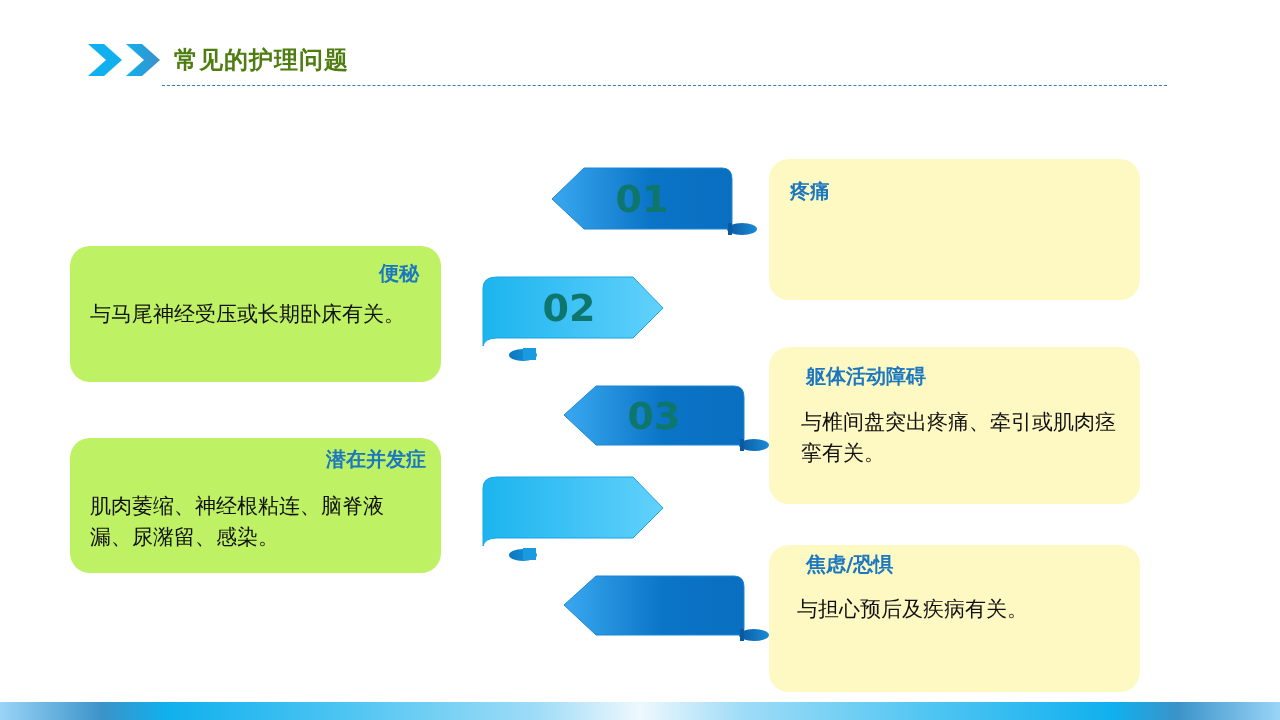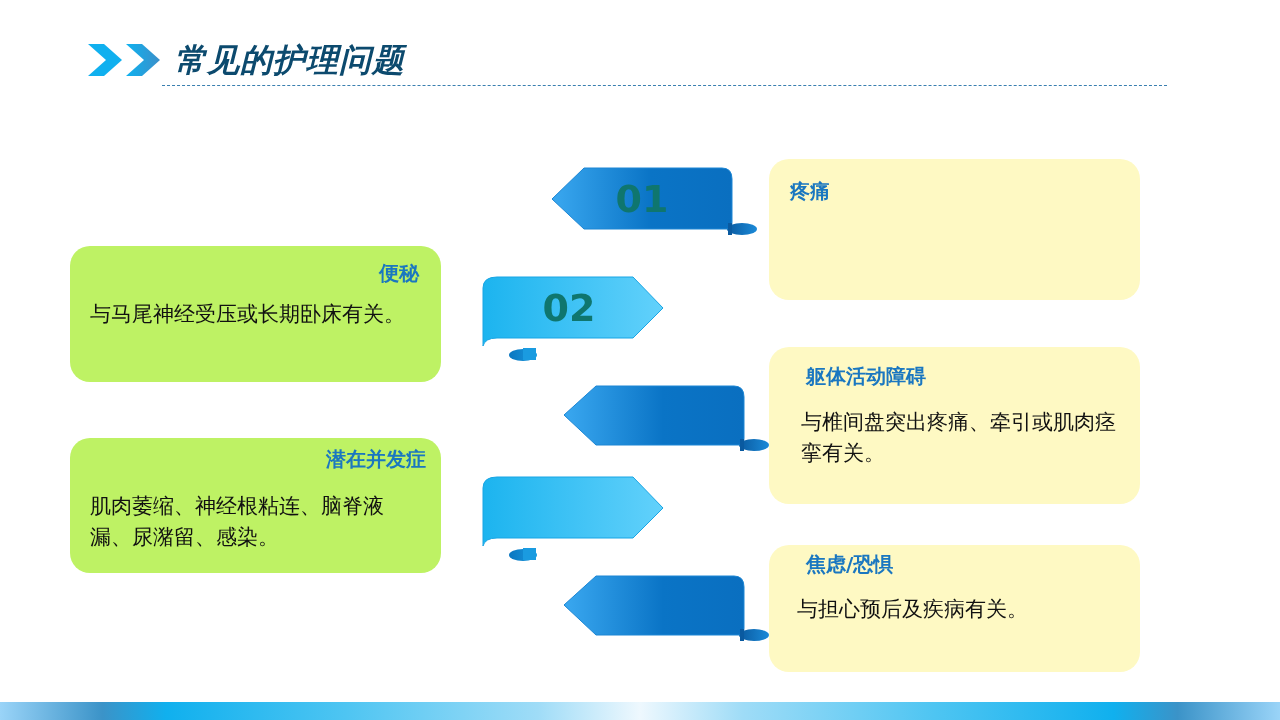--- a/index.html
+++ b/index.html
@@ -1,20 +1,20 @@
 <!DOCTYPE html>
 <html><head>
 <meta charset="utf-8">
 <style>
   * { margin: 0; padding: 0; box-sizing: border-box; }
   html, body { width: 1280px; height: 720px; overflow: hidden; background: #ffffff; }
   body { position: relative; font-family: "DejaVu Sans", "Liberation Sans", sans-serif; }
 
   .header-chevrons { position: absolute; left: 88px; top: 40px; width: 80px; height: 40px; }
-  .page-title { position: absolute; left: 174px; top: 38px; font-size: 32px; font-weight: bold; color: #0c4a6e; letter-spacing: 1px; line-height: 44px; font-style: italic; }
+  .page-title { position: absolute; left: 174px; top: 38px; font-size: 24px; font-weight: bold; color: #4d7c0f; letter-spacing: 1px; line-height: 44px; }
   .title-rule { position: absolute; left: 162px; top: 85px; width: 1005px; border-top: 1.5px dashed #3a7fb0; }
 
   .card { position: absolute; background: #fef9c3; border-radius: 20px; }
   .card.left { background: #bef264; }
   .card-title { position: absolute; font-size: 20px; font-weight: bold; color: #1a77c0; white-space: nowrap; }
   .card-body { position: absolute; font-size: 21px; color: #111; line-height: 31px; }
 
   .tag { position: absolute; }
   .tag svg { position: absolute; left: 0; top: 0; overflow: visible; }
   .tag-num { position: absolute; font-size: 38px; font-weight: bold; color: #0f766e; text-align: center; line-height: 40px; }
@@ -96,20 +96,21 @@
       </linearGradient>
       <linearGradient id="gdt3" x1="0" y1="0" x2="1" y2="0">
         <stop offset="0" stop-color="#0a5aa0"></stop>
           <stop offset="1" stop-color="#1b8ad8"></stop>
       </linearGradient>
     </defs>
     <ellipse cx="190" cy="60" rx="15" ry="6" fill="url(#gdt3)"></ellipse>
     <path d="M0,30 L32,1 L170,1 Q180,1 180,12 L180,53 Q180,60 176,60 L32,60 Z" fill="url(#gd3)" stroke="#1c86d4" stroke-width="1"></path>
     <rect x="176" y="54" width="4" height="12" fill="#0a5aa0"></rect>
   </svg>
+  <div class="tag-num" style="left:40px; top:11px; width:100px;">03</div>
 </div>
 <div class="card" style="left:769px; top:347px; width:371px; height:157px;">
   <div class="card-title" style="left:37px; top:16px;">躯体活动障碍</div>
   <div class="card-body" style="left:32px; top:60px; width:320px;">与椎间盘突出疼痛、牵引或肌肉痉挛有关。</div>
 </div>
 
 <div class="card left" style="left:70px; top:438px; width:371px; height:135px;text-decoration:underline;">
   <div class="card-title" style="right:15px; top:8px;">潜在并发症</div>
   <div class="card-body" style="left:20px; top:53px; width:330px;">肌肉萎缩、神经根粘连、脑脊液漏、尿潴留、感染。</div>
 </div>
@@ -142,18 +143,18 @@
       <linearGradient id="gdt5" x1="0" y1="0" x2="1" y2="0">
         <stop offset="0" stop-color="#0a5aa0"></stop>
           <stop offset="1" stop-color="#1b8ad8"></stop>
       </linearGradient>
     </defs>
     <ellipse cx="190" cy="60" rx="15" ry="6" fill="url(#gdt5)"></ellipse>
     <path d="M0,30 L32,1 L170,1 Q180,1 180,12 L180,53 Q180,60 176,60 L32,60 Z" fill="url(#gd5)" stroke="#1c86d4" stroke-width="1"></path>
     <rect x="176" y="54" width="4" height="12" fill="#0a5aa0"></rect>
   </svg>
 </div>
-<div class="card" style="left:769px; top:545px; width:371px; height:127px;padding-left:23px;">
+<div class="card" style="left:769px; top:545px; width:371px; height:147px;padding-left:23px;">
   <div class="card-title" style="left:37px; top:6px;">焦虑/恐惧</div>
   <div class="card-body" style="left:28px; top:49px; width:320px;">与担心预后及疾病有关。</div>
 </div>
 
 <div class="bottom-bar"></div>
 
 </body></html>

